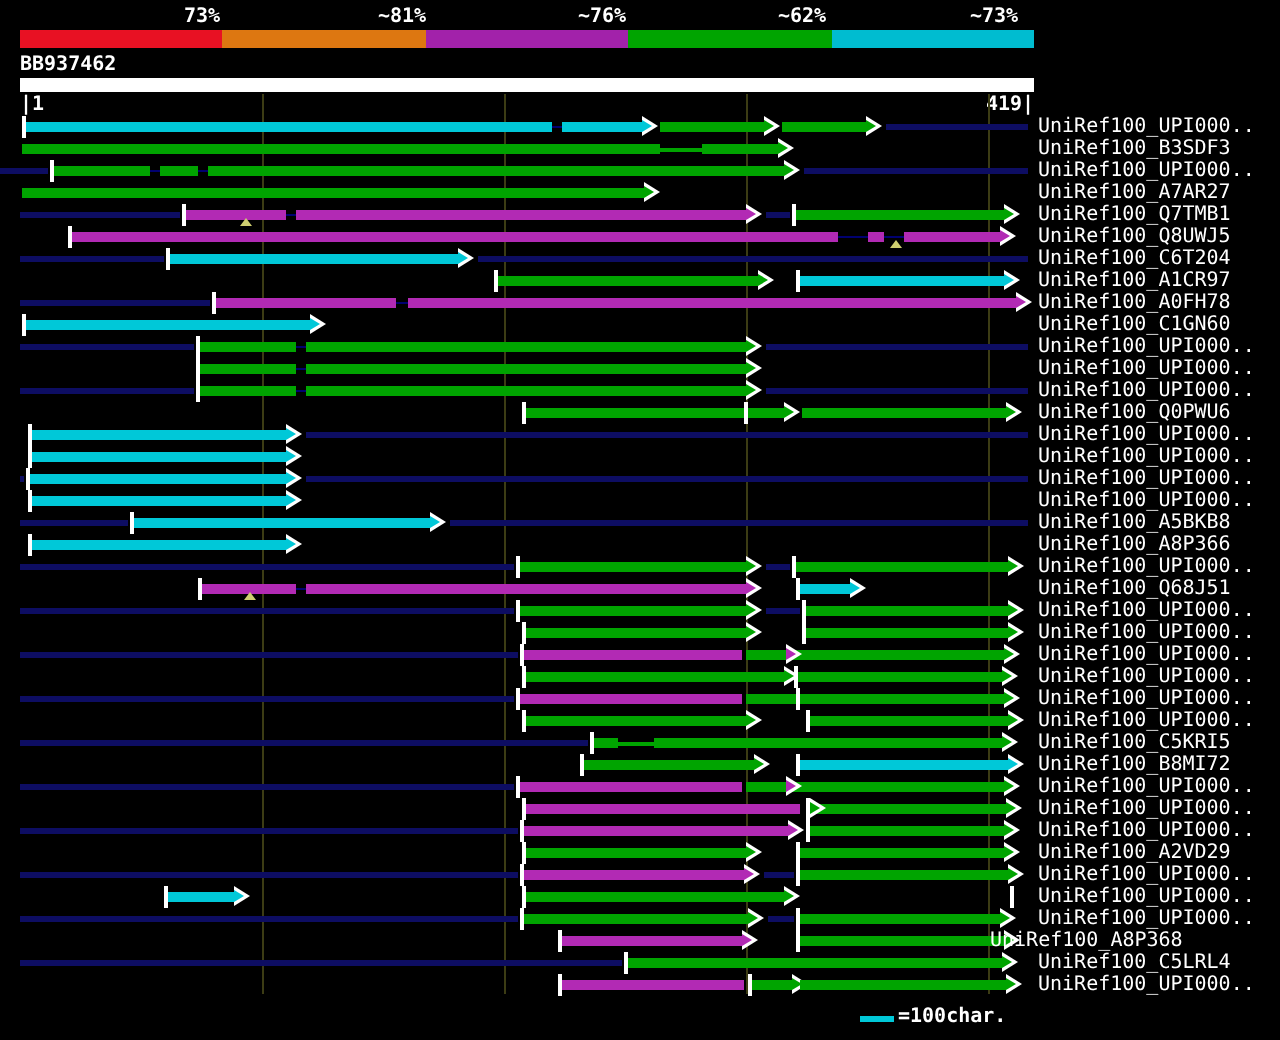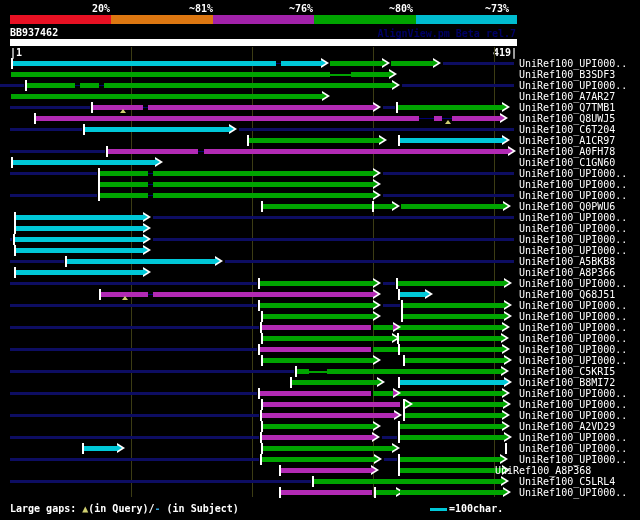--- a/index.html
+++ b/index.html
@@ -33,33 +33,32 @@
   #f-q-marker{color:#cfcf70;}
   #f-s-marker{color:#2f9fd8;}
   #legend-bar{position:absolute;left:430px;top:508px;width:17px;height:3px;background:#00c8d8;}
   #legend-text{position:absolute;left:449px;top:503px;color:#fff;font-size:10px;font-weight:bold;white-space:pre;}
 </style>
 </head>
 <body>
 
 <div id="screen">
   <div id="scale-header">
-      <div class="scale-label" style="left: 92px;">20%</div>
+      <div class="scale-label" style="left: 92px;">73%</div>
       <div class="scale-seg" style="left: 10px; width: 101px; background: rgb(232, 17, 35);"></div>
       <div class="scale-label" style="left: 189px;">~81%</div>
       <div class="scale-seg" style="left: 111px; width: 102px; background: rgb(221, 119, 17);"></div>
       <div class="scale-label" style="left: 289px;">~76%</div>
       <div class="scale-seg" style="left: 213px; width: 101px; background: rgb(162, 34, 170);"></div>
-      <div class="scale-label" style="left: 389px;">~80%</div>
+      <div class="scale-label" style="left: 389px;">~62%</div>
       <div class="scale-seg" style="left: 314px; width: 102px; background: rgb(0, 164, 0);"></div>
       <div class="scale-label" style="left: 485px;">~73%</div>
       <div class="scale-seg" style="left: 416px; width: 101px; background: rgb(0, 188, 208);"></div>
     </div>
   <div id="query-id">BB937462</div>
-  <div id="watermark">AlignView.pm Beta rel.7</div>
   <div id="query-bar"></div>
   <div id="ruler-left" class="ruler-txt">|1</div>
   <div id="ruler-right" class="ruler-txt">419|</div>
   <div id="plot">
       <div class="gridline" style="left: 131px;"></div>
       <div class="gridline" style="left: 252px;"></div>
       <div class="gridline" style="left: 373px;"></div>
       <div class="gridline" style="left: 494px;"></div>
       <div class="row" style="top: 58px;">
         <div class="seg" style="left: 12px; width: 309px; background: rgb(0, 200, 216);"></div>
@@ -492,16 +491,15 @@
         <div class="aw" style="left: 396px;"></div>
         <div class="ac" style="left: 396px; border-left-color: rgb(0, 164, 0);"></div>
         <div class="seg" style="left: 400px; width: 103px; background: rgb(0, 164, 0);"></div>
         <div class="aw" style="left: 503px;"></div>
         <div class="ac" style="left: 503px; border-left-color: rgb(0, 164, 0);"></div>
         <div class="tick" style="left: 279px;"></div>
         <div class="tick" style="left: 374px;"></div>
         <div class="hit-label" style="left: 519px;">UniRef100_UPI000..</div>
       </div>
     </div>
-  <div id="footer"><span>Large gaps: </span><span id="f-q-marker">▲</span><span>(in Query)/</span><span id="f-s-marker">-</span><span> (in Subject)</span></div>
   <div id="legend-bar"></div>
   <div id="legend-text">=100char.</div>
 </div>
 
 </body></html>

